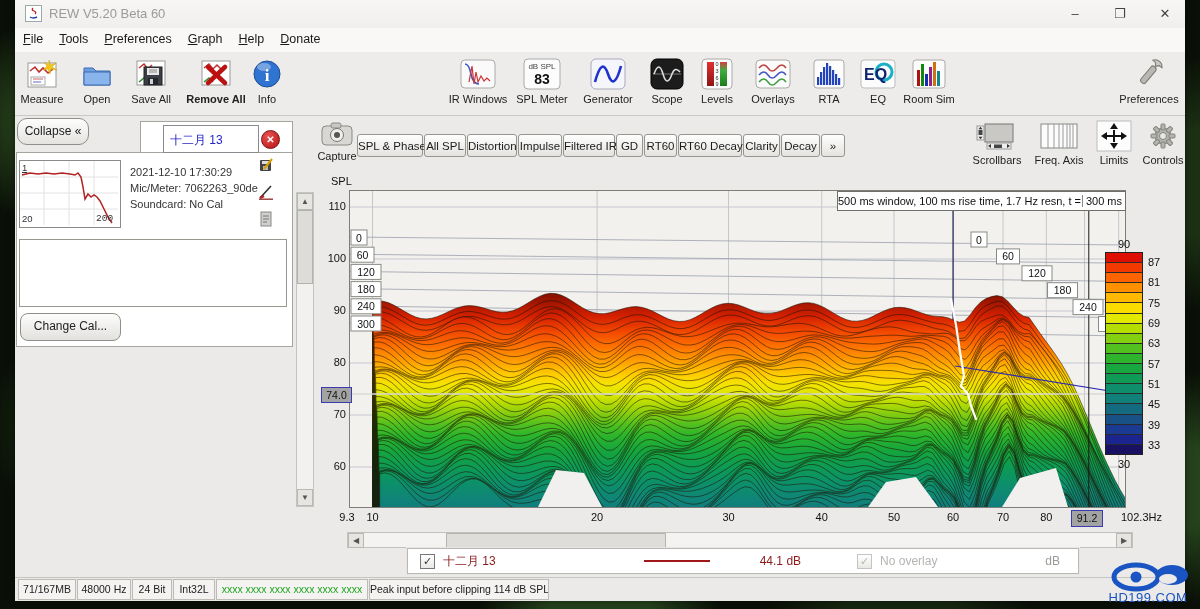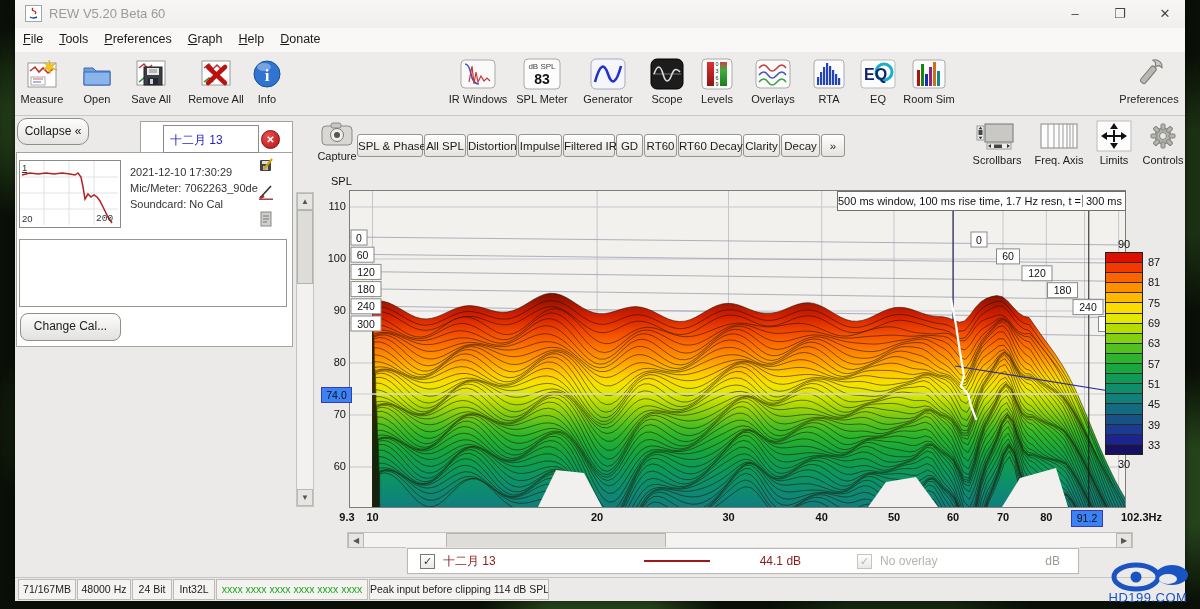--- a/index.html
+++ b/index.html
@@ -53,22 +53,22 @@
   #capture .tlabel{font-size:11px;color:#222;}
   .gtab{position:absolute;top:134px;height:23px;border:1px solid #96968f;border-radius:3px;
       background:linear-gradient(#fefefe,#e4e3df);font-size:11.5px;color:#1c1c1c;text-align:center;line-height:22px;
       box-sizing:border-box;white-space:nowrap;}
   .vbtn{position:absolute;top:120px;width:72px;text-align:center;}
   .vbtn .ticon{height:32px;display:flex;align-items:center;justify-content:center;}
   .vbtn .tlabel{font-size:11px;color:#222;margin-top:2px;white-space:nowrap;}
   #spl-caption{position:absolute;left:316px;top:175px;font-size:11px;color:#111;}
   #plot-svg{position:absolute;left:334px;top:190px;}
   .spl-tick{position:absolute;width:30px;text-align:right;font-size:11px;color:#111;}
-  .freq-tick{position:absolute;top:511px;font-size:11px;color:#111;transform:translateX(-50%);white-space:nowrap;font-weight:bold;}
-  .cursorbox{position:absolute;background:#3b82f6;border:1px solid #3b3bb0;font-size:10.5px;color:#111;
+  .freq-tick{position:absolute;top:511px;font-size:11px;color:#111;transform:translateX(-50%);white-space:nowrap;}
+  .cursorbox{position:absolute;background:#a3a3a3;border:1px solid #3b3bb0;font-size:10.5px;color:#111;
       text-align:center;z-index:6;}
   #plot-header{position:absolute;left:822px;top:191px;width:289px;height:20px;background:#fff;border:1px solid #6f6f6a;
       box-sizing:border-box;display:flex;align-items:center;z-index:5;font-size:11px;color:#111;}
   #plot-header .hmain{flex:1;text-align:right;padding-right:3px;white-space:nowrap;overflow:hidden;}
   #plot-header .hval{border-left:1px solid #888;padding:0 3px;white-space:nowrap;}
   
   #cbar{position:absolute;left:1090px;top:252px;width:38px;height:203px;border:1px solid #222;box-sizing:border-box;
       display:flex;flex-direction:column;}
   #cbar div{flex:1;border-bottom:1px solid #2a2a2a;}
   #cbar div:last-child{border-bottom:none;}
@@ -147,21 +147,21 @@
             <rect x="11" y="9" width="18" height="18" fill="#3a3f46" stroke="#222"></rect>
             <rect x="14" y="10" width="12" height="7" fill="#e8e8e8"></rect>
             <line x1="16" y1="12" x2="24" y2="12" stroke="#888"></line>
             <line x1="16" y1="14" x2="24" y2="14" stroke="#888"></line>
             <rect x="15" y="20" width="10" height="7" fill="#23262b"></rect>
             <rect x="17" y="21" width="3" height="5" fill="#cfd3d8"></rect>
           </svg>
         </div>
         <div class="tlabel">Save All</div>
       </div>
-      <div class="tbtn" style="left:165px;">
+      <div class="tbtn" style="left:165px;font-weight:bold;">
         <div class="ticon">
           <svg width="36" height="32">
             <rect x="4" y="3" width="28" height="24" fill="#fff" stroke="#999"></rect>
             <polyline points="6,10 11,6 15,11 19,7 24,12 29,8" fill="none" stroke="#c03030" stroke-width="1.5"></polyline>
             <polyline points="6,24 11,20 15,24" fill="none" stroke="#2a8a2a" stroke-width="1.5"></polyline>
             <g stroke="#bb1111" stroke-width="4.5" stroke-linecap="round">
               <line x1="10" y1="9" x2="27" y2="25"></line>
               <line x1="27" y1="9" x2="10" y2="25"></line>
             </g>
           </svg>

